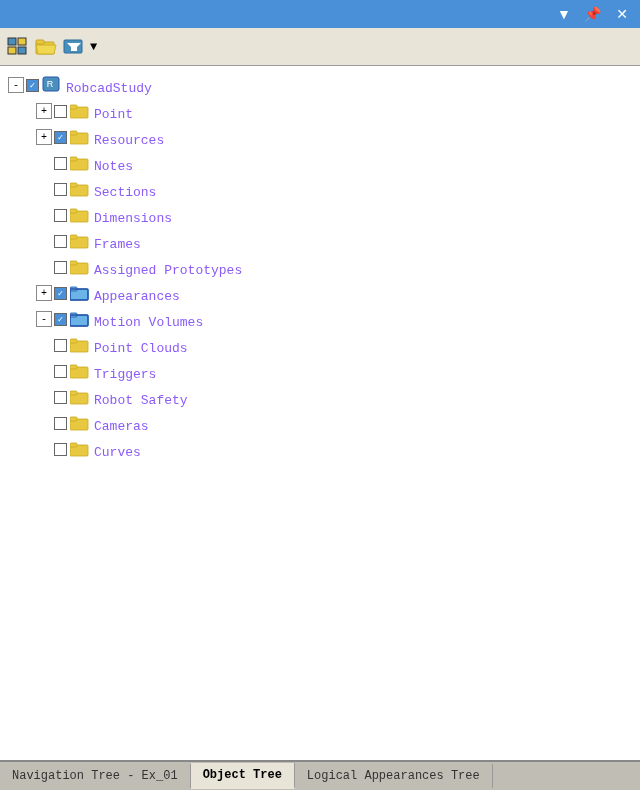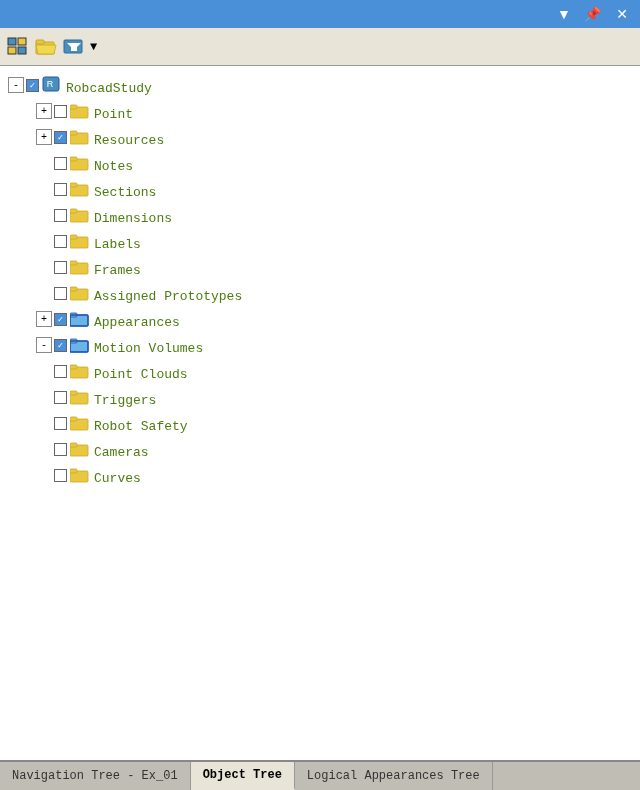--- a/index.html
+++ b/index.html
@@ -136,31 +136,32 @@
       margin-right: 4px;
       display: inline-flex;
       align-items: center;
       flex-shrink: 0;
     }
     .folder-svg { width: 20px; height: 16px; }
 
     .node-label {
       font-family: 'Courier New', Courier, monospace;
       font-size: 13px;
-      color: #4d7c0f;
+      color: #8b5cf6;
       margin-top: 7px;
     }
 
     
     .tab-bar {
       display: flex;
       background: #c0bdb4;
       border-top: 2px solid #888;
       flex-shrink: 0;
       height: 30px;
+      align-items: center;
     }
     .tab {
       padding: 5px 12px;
       font-size: 12px;
       cursor: pointer;
       border-right: 1px solid #999;
       display: flex;
       align-items: center;
       background: #c0bdb4;
       color: #333;
@@ -296,33 +297,20 @@
       <span class="indent" style="width:32px;display:inline-block;"></span>
       <span class="expander-empty"></span>
       <span class="checkbox"></span>
       <span class="folder-icon">
         <svg class="folder-svg" viewBox="0 0 20 16" xmlns="http://www.w3.org/2000/svg">
     <rect x="0" y="4" width="18" height="11" rx="1" fill="#e8c840" stroke="#c8a820" stroke-width="0.8"></rect>
     <rect x="0" y="2" width="7" height="4" rx="1" fill="#e8c840" stroke="#c8a820" stroke-width="0.8"></rect>
 
   </svg>
       </span>
-      <span class="node-label">Labels</span>
-    </div>
-    <div class="tree-node">
-      <span class="indent" style="width:32px;display:inline-block;"></span>
-      <span class="expander-empty"></span>
-      <span class="checkbox"></span>
-      <span class="folder-icon">
-        <svg class="folder-svg" viewBox="0 0 20 16" xmlns="http://www.w3.org/2000/svg">
-    <rect x="0" y="4" width="18" height="11" rx="1" fill="#e8c840" stroke="#c8a820" stroke-width="0.8"></rect>
-    <rect x="0" y="2" width="7" height="4" rx="1" fill="#e8c840" stroke="#c8a820" stroke-width="0.8"></rect>
-
-  </svg>
-      </span>
       <span class="node-label">Frames</span>
     </div>
     <div class="tree-node">
       <span class="indent" style="width:32px;display:inline-block;"></span>
       <span class="expander-empty"></span>
       <span class="checkbox"></span>
       <span class="folder-icon">
         <svg class="folder-svg" viewBox="0 0 20 16" xmlns="http://www.w3.org/2000/svg">
     <rect x="0" y="4" width="18" height="11" rx="1" fill="#e8c840" stroke="#c8a820" stroke-width="0.8"></rect>
     <rect x="0" y="2" width="7" height="4" rx="1" fill="#e8c840" stroke="#c8a820" stroke-width="0.8"></rect>

